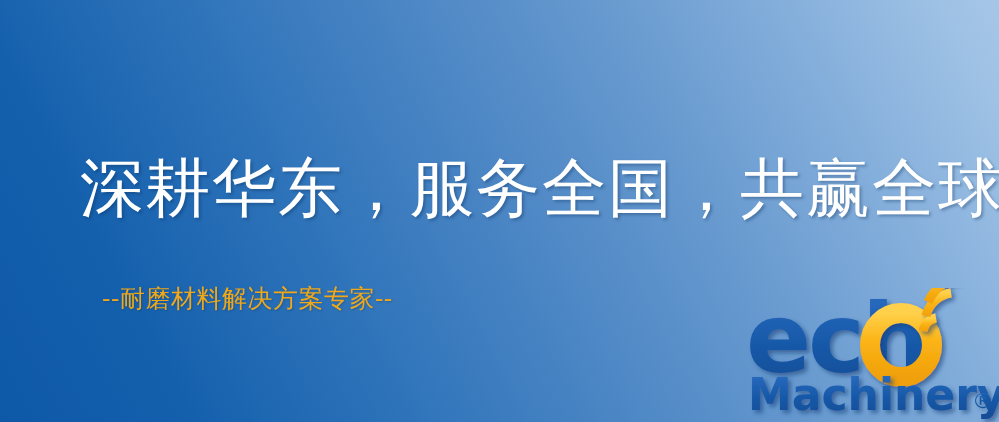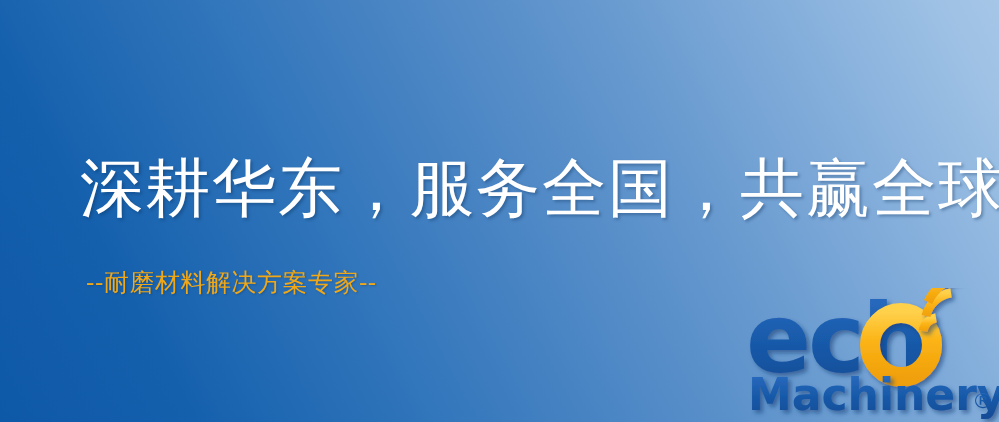--- a/index.html
+++ b/index.html
@@ -39,21 +39,21 @@
     letter-spacing: 2px;
     white-space: nowrap;
     text-shadow: 2px 2px 3px rgba(10, 45, 90, 0.35);
   }
 
   
   .subtitle {
     position: absolute;
     left: 86px;
     top: 268px;
-    margin: 0;
+    margin: 16px;
     font-family: "DejaVu Serif", "Liberation Serif", serif;
     font-size: 25px;
     line-height: 30px;
     font-weight: 400;
     color: #f0a818;
     letter-spacing: 0.5px;
     white-space: nowrap;
     text-shadow: 1px 1px 2px rgba(10, 45, 90, 0.3);
     text-align: right;
   }

